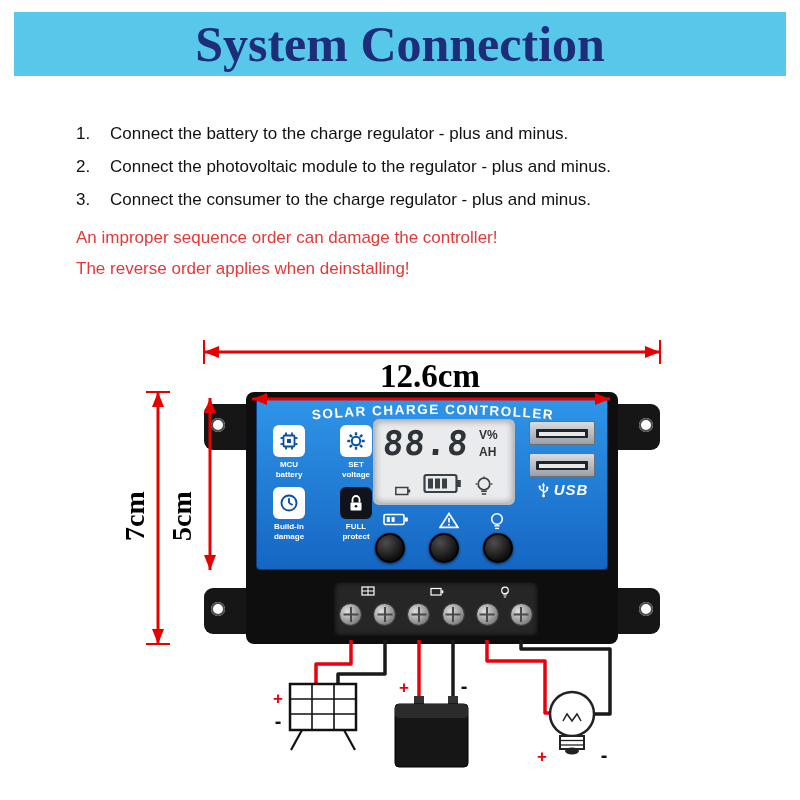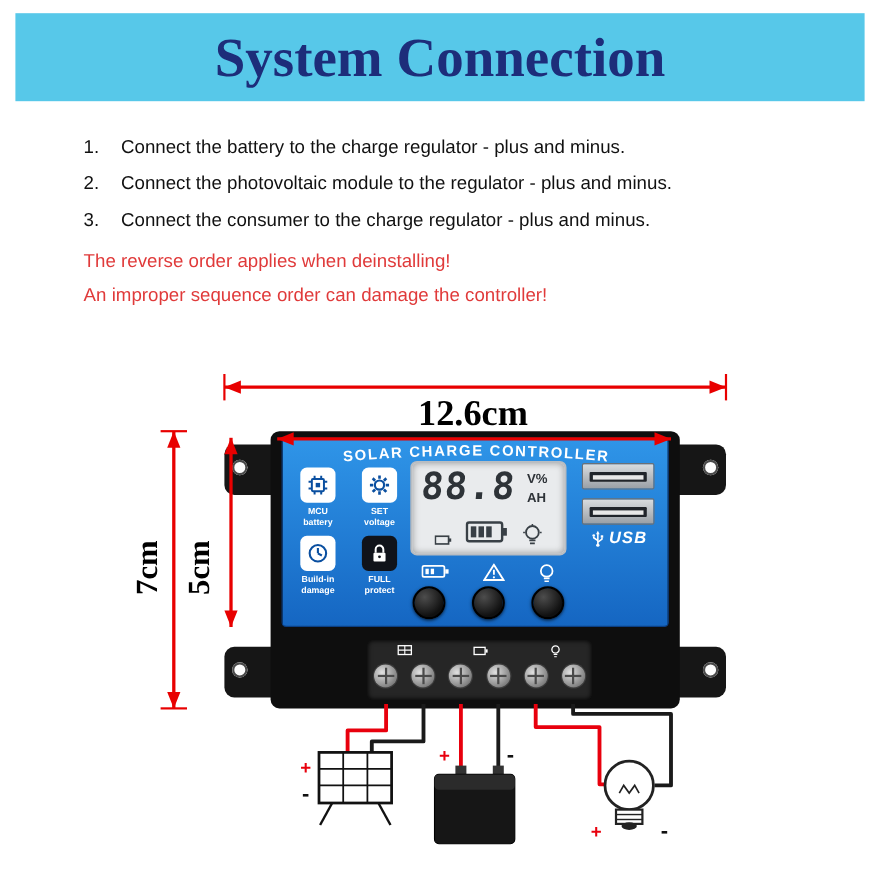--- a/index.html
+++ b/index.html
@@ -1,19 +1,19 @@
 <!DOCTYPE html>
 <html><head>
 <meta charset="utf-8">
 <style>
   html,body{margin:0;padding:0;background:#fff;}
   .page{position:relative;width:800px;height:800px;background:#fff;overflow:hidden;
         font-family:"Liberation Sans",sans-serif;}
   
-  .banner{position:absolute;left:14px;top:12px;right:14px;height:80px;background:#57c8e9;
+  .banner{position:absolute;left:14px;top:12px;right:14px;height:64px;background:#57c8e9;
           display:flex;align-items:center;justify-content:center;}
   .banner h1{font-family:"Liberation Serif",serif;font-size:50px;font-weight:bold;
              color:#1d2d7a;margin:0;line-height:1;}
   
   .instructions{position:absolute;left:76px;top:124px;display:flex;flex-direction:column;
                 gap:13px;font-size:17px;color:#111;}
   .inst-row{display:flex;}
   .inst-num{width:34px;flex:none;}
   .warnings{position:absolute;left:76px;top:228px;display:flex;flex-direction:column;
             gap:11px;font-size:17px;color:#e03a3a;}
@@ -33,21 +33,21 @@
   #ear-tl{left:204px;top:404px;}
   #ear-tr{left:602px;top:404px;}
   #ear-bl{left:204px;top:588px;}
   #ear-br{left:602px;top:588px;}
   .device-body{position:absolute;left:246px;top:392px;width:372px;height:252px;
                background:#0e0e0e;border-radius:8px;z-index:2;}
   .blue-panel{position:absolute;left:10px;top:6px;width:352px;height:172px;border-radius:4px;
               background:linear-gradient(180deg,#2f95e8,#1566c2);border:1px solid #0a3f85;box-sizing:border-box;}
   .arc-title-svg{position:absolute;left:0;top:0;width:352px;height:30px;}
   .feature-grid{position:absolute;left:8px;top:26px;display:grid;
-                grid-template-columns:48px 48px;gap:8px 8px;}
+                grid-template-columns:48px 48px;gap:8px 19px;}
   .feature{display:flex;flex-direction:column;align-items:center;}
   .feature .sq{width:32px;height:32px;background:#fff;border-radius:6px;
                display:flex;align-items:center;justify-content:center;}
   .feature.dark .sq{background:#10131a;}
   .feature .l1,.feature .l2{font-size:8px;font-weight:bold;color:#fff;line-height:1.2;}
   .feature .l1{margin-top:3px;}
   .lcd{position:absolute;left:116px;top:20px;width:142px;height:86px;background:#e9ebed;
        border:2px solid #b9bdc2;border-radius:6px;box-shadow:inset 0 0 7px rgba(0,0,0,.35);box-sizing:border-box;}
   .lcd-digits{position:absolute;left:8px;top:2px;font-family:"DejaVu Sans Mono",monospace;
               font-weight:bold;font-size:34px;color:#2e3338;transform:skewX(-5deg);letter-spacing:1px;}
@@ -106,22 +106,22 @@
       <span class="inst-num">2.</span>
       <span>Connect the photovoltaic module to the regulator - plus and minus.</span>
     </div>
     <div class="inst-row">
       <span class="inst-num">3.</span>
       <span>Connect the consumer to the charge regulator - plus and minus.</span>
     </div>
   </div>
 
   <div class="warnings">
+    <div>An improper sequence order can damage the controller!</div>
     <div>The reverse order applies when deinstalling!</div>
-    <div>An improper sequence order can damage the controller!</div>
   </div>
 
   <div class="dim-label" id="dim126">12.6cm</div>
   <div class="dim-label" id="dim7">7cm</div>
   <div class="dim-label" id="dim5">5cm</div>
 
   <div class="ear left" id="ear-tl">
       <div class="hole"></div>
     </div>
   <div class="ear right" id="ear-tr">

